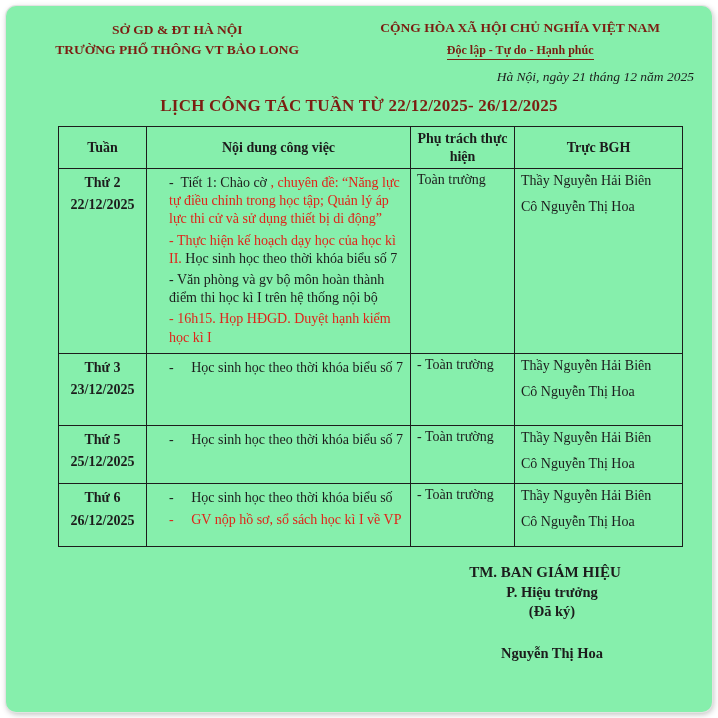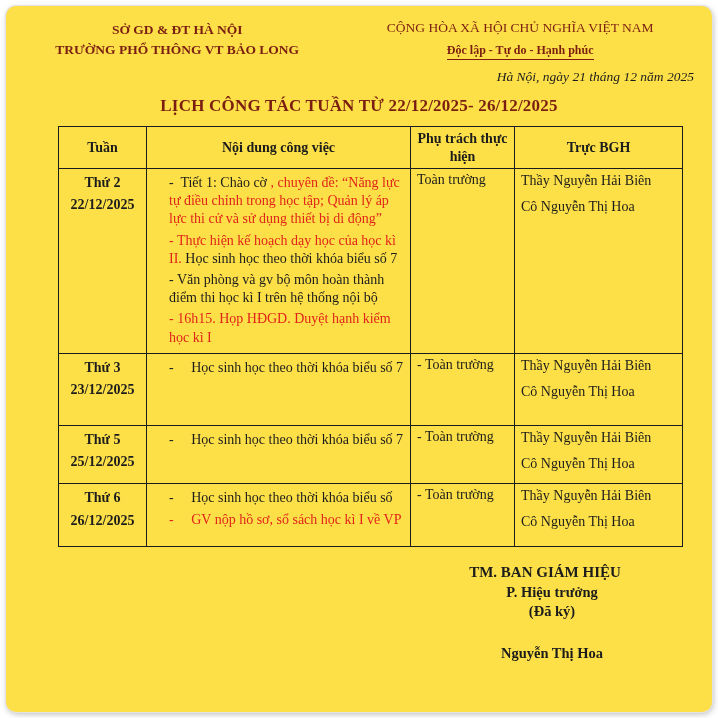--- a/index.html
+++ b/index.html
@@ -12,32 +12,32 @@
   html,body{margin:0;padding:0;background:#ffffff;}
   body{
     width:718px;height:718px;
     font-family:"Liberation Serif","DejaVu Serif",serif;
     color:var(--ink);
   }
   .page{
     position:relative;
     width:706px;height:706px;
     margin:6px;
-    background:#fde047;
+    background:#86efac;
     border-radius:10px;
     box-shadow:0 0 0 1px #e3e3e3, 1px 2px 6px rgba(0,0,0,.28);
     padding:14px 10px 0 10px;
     overflow:hidden;
   }
   
   .page-header{display:flex;align-items:flex-start;}
   .org-block{width:47%;text-align:center;}
   .org-line{font-weight:bold;font-size:13.5px;line-height:1.45;color:var(--maroon);}
   .national-block{width:53%;text-align:center;}
-  .national-line1{font-weight:normal;font-size:13.5px;color:var(--maroon);}
+  .national-line1{font-weight:bold;font-size:13.5px;color:var(--maroon);}
   .national-line2{
     display:inline-block;margin-top:7px;font-weight:bold;font-size:12px;
     color:var(--maroon);
     border-bottom:1.5px solid var(--maroon);
     padding-bottom:1px;
   }
   .date-line{
     margin-top:9px;text-align:right;padding-right:8px;
     font-style:italic;font-size:13.5px;color:var(--ink);
   }

